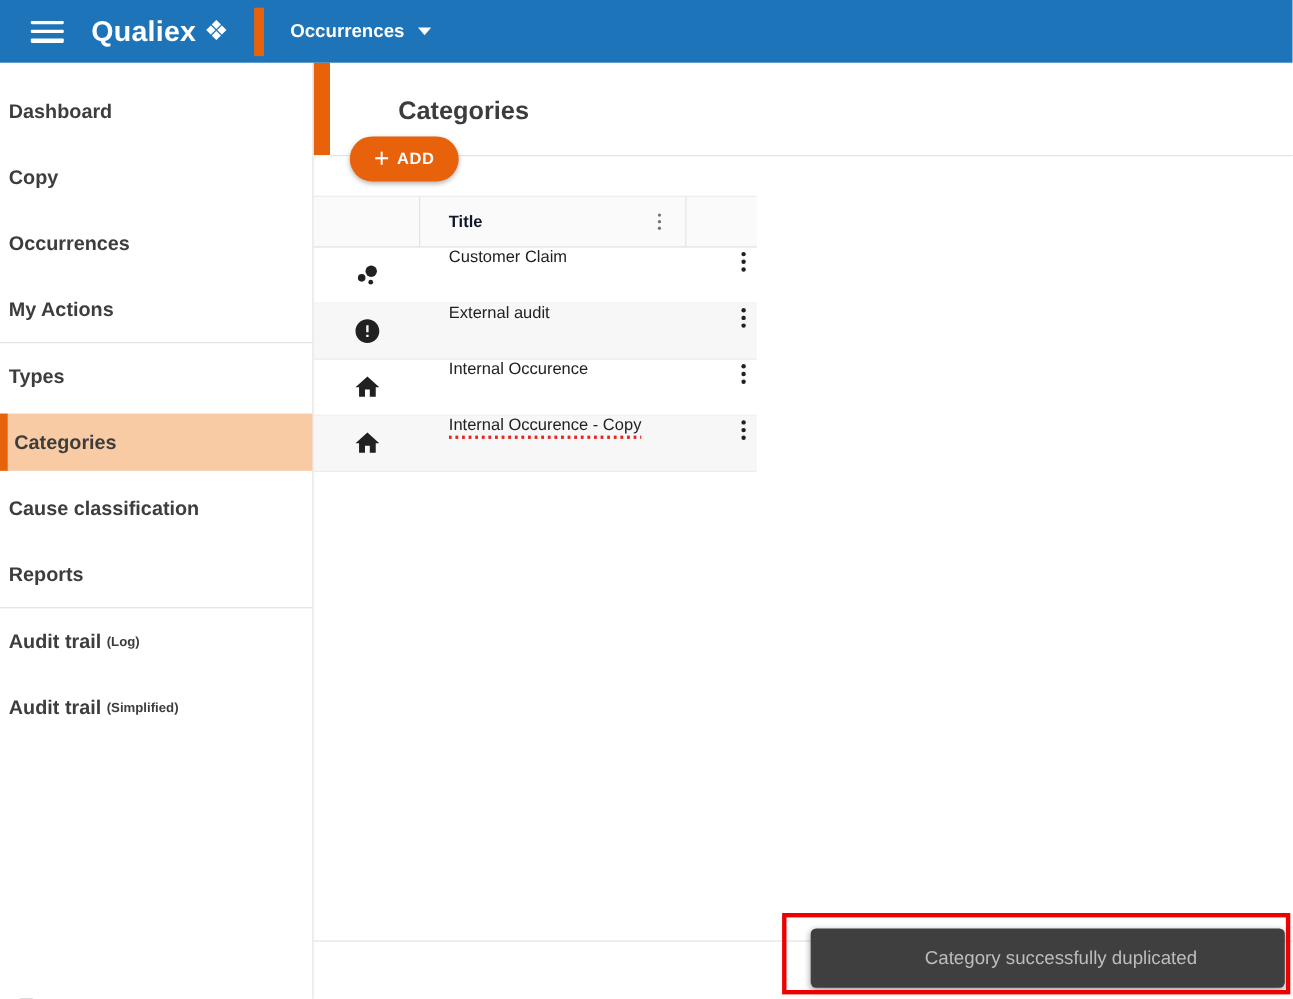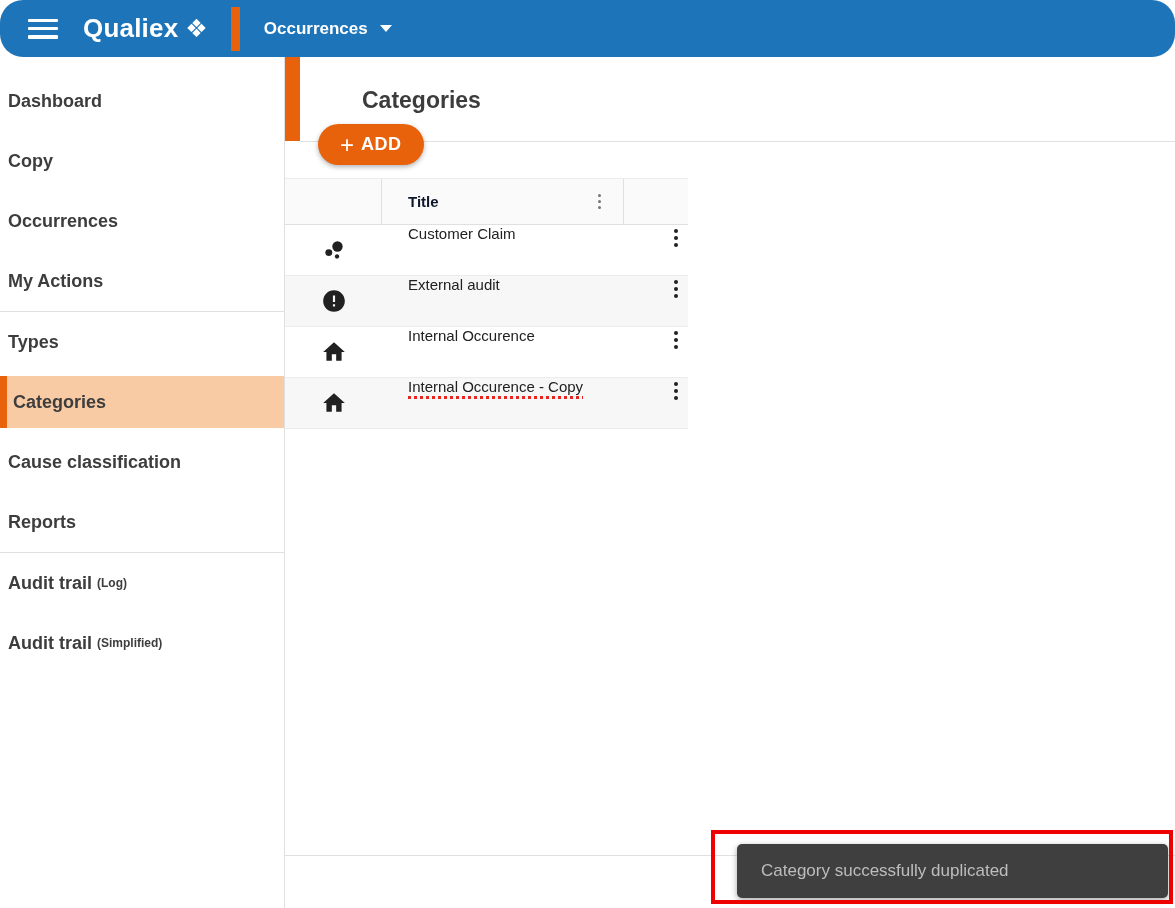--- a/index.html
+++ b/index.html
@@ -8,21 +8,21 @@
     font-family:"Liberation Sans", sans-serif;
     background:#ffffff;
     position:relative;
     overflow:hidden;
     color:#3f3f3f;
   }
 
   
   .appbar {
     position:absolute; top:0; left:0; width:1175px; height:57px;
-    background:#1d74b8; display:flex; align-items:center; z-index:10;border-radius:23px;
+    background:#1d74b8; display:flex; align-items:center; z-index:10;
   }
   .hamburger { margin-left:28px; width:30px; height:20px; display:flex; flex-direction:column; justify-content:space-between; cursor:pointer; }
   .hamburger span { display:block; height:3.5px; background:#ffffff; border-radius:1px; }
   .brand { margin-left:25px; display:flex; align-items:center; }
   .brand-text { color:#ffffff; font-size:26px; font-weight:bold; letter-spacing:0.2px; }
   .brand-mark { color:#ffffff; font-size:25px; margin-left:7px; line-height:1; }
   .appbar-divider { width:9px; height:44px; background:#e8610b; margin-left:23px; }
   .module-switcher { margin-left:24px; display:flex; align-items:center; cursor:pointer; }
   .module-label { color:#ffffff; font-size:17px; font-weight:bold; }
   .caret-down { width:0; height:0; margin-left:12px; border-left:6px solid transparent; border-right:6px solid transparent; border-top:7px solid #ffffff; }
@@ -50,21 +50,21 @@
   .accent-bar { position:absolute; left:0; top:0; width:15px; height:84px; background:#e8610b; }
   .page-title { position:absolute; left:77px; top:30px; font-size:23px; color:#3c3c3c; }
   .title-rule { position:absolute; left:15px; right:0; top:84px; border-top:1px solid #e0e0e0; }
   .add-btn {
     position:absolute; left:33px; top:67px; height:41px; padding:0 22px;
     background:#e8610b; border:none; border-radius:21px; color:#ffffff;
     display:flex; align-items:center; cursor:pointer; z-index:3;
     box-shadow:0 2px 5px rgba(0,0,0,0.3);
   }
   .add-plus { font-size:24px; font-weight:normal; margin-right:7px; line-height:1; }
-  .add-label { font-size:18px; font-weight:bold; letter-spacing:0.5px; }
+  .add-label { font-size:15px; font-weight:bold; letter-spacing:0.5px; }
 
   
   .cat-table { position:absolute; left:0; top:121px; width:403px; }
   .thead {
     display:flex; height:47px; background:#fafafa;
     border-top:1px solid #ececec; border-bottom:1px solid #e0e0e0;
   }
   .th { display:flex; align-items:center; }
   .th-icon  { width:97px; border-right:1px solid #e0e0e0; }
   .th-title { width:242px; border-right:1px solid #e0e0e0; padding-left:26px; justify-content:space-between; }
@@ -92,21 +92,21 @@
   .row-icon svg { display:block; }
 
   
   .footer-rule { position:absolute; left:0; right:0; top:798px; border-top:1px solid #e0e0e0; }
   .cutoff-glyph { position:absolute; left:18px; top:902px; width:12px; height:6px; background:#141414; border-radius:1px; }
 
   
   .toast {
     position:absolute; left:737px; top:844px; width:431px; height:54px;
     background:#3f3f3f; border-radius:5px; display:flex; align-items:center;
-    padding-left:24px; z-index:20; box-shadow:0 2px 6px rgba(0,0,0,0.35);
+    padding-left:24px; z-index:20; box-shadow:0 2px 6px rgba(0,0,0,0.35);justify-content:center;
   }
   .toast-text { color:#bdbdbd; font-size:17px; }
   .annotation-box {
     position:absolute; left:711px; top:830px; width:462px; height:74px;
     border:4px solid #ee0000; z-index:30; pointer-events:none;
   }
 </style>
 </head>
 <body>
 

